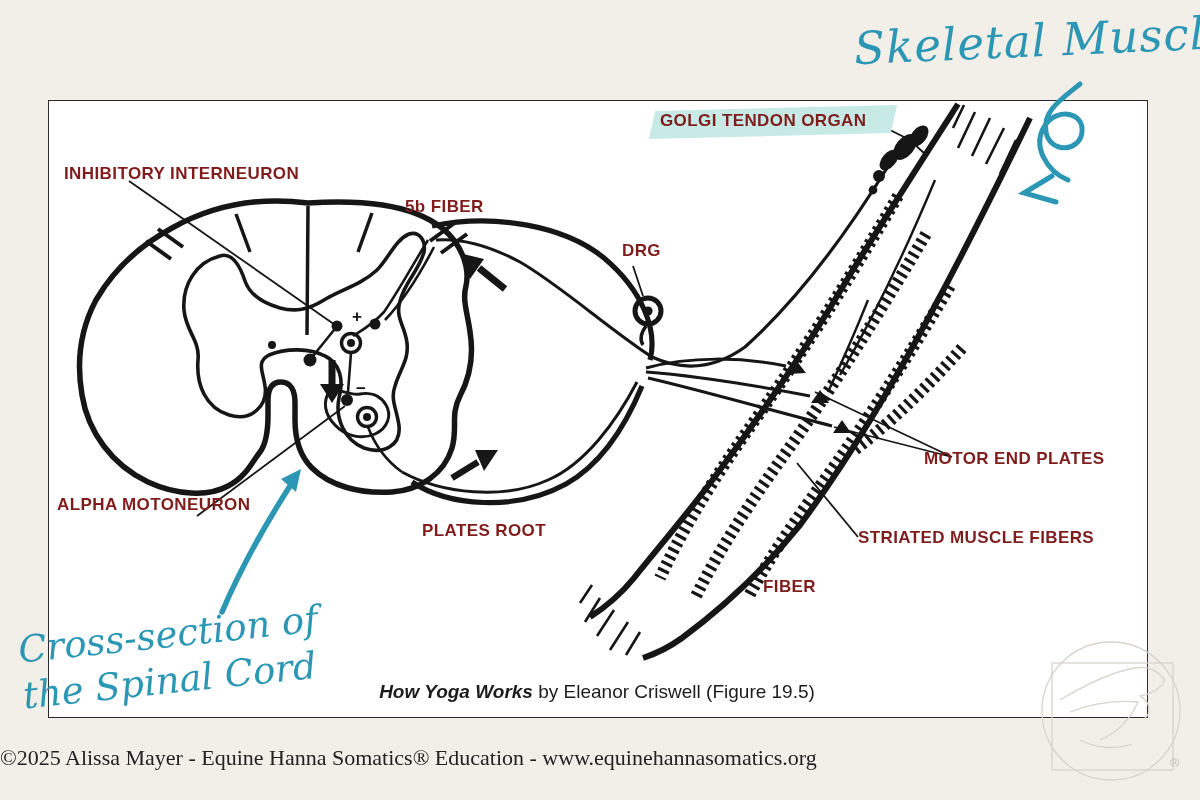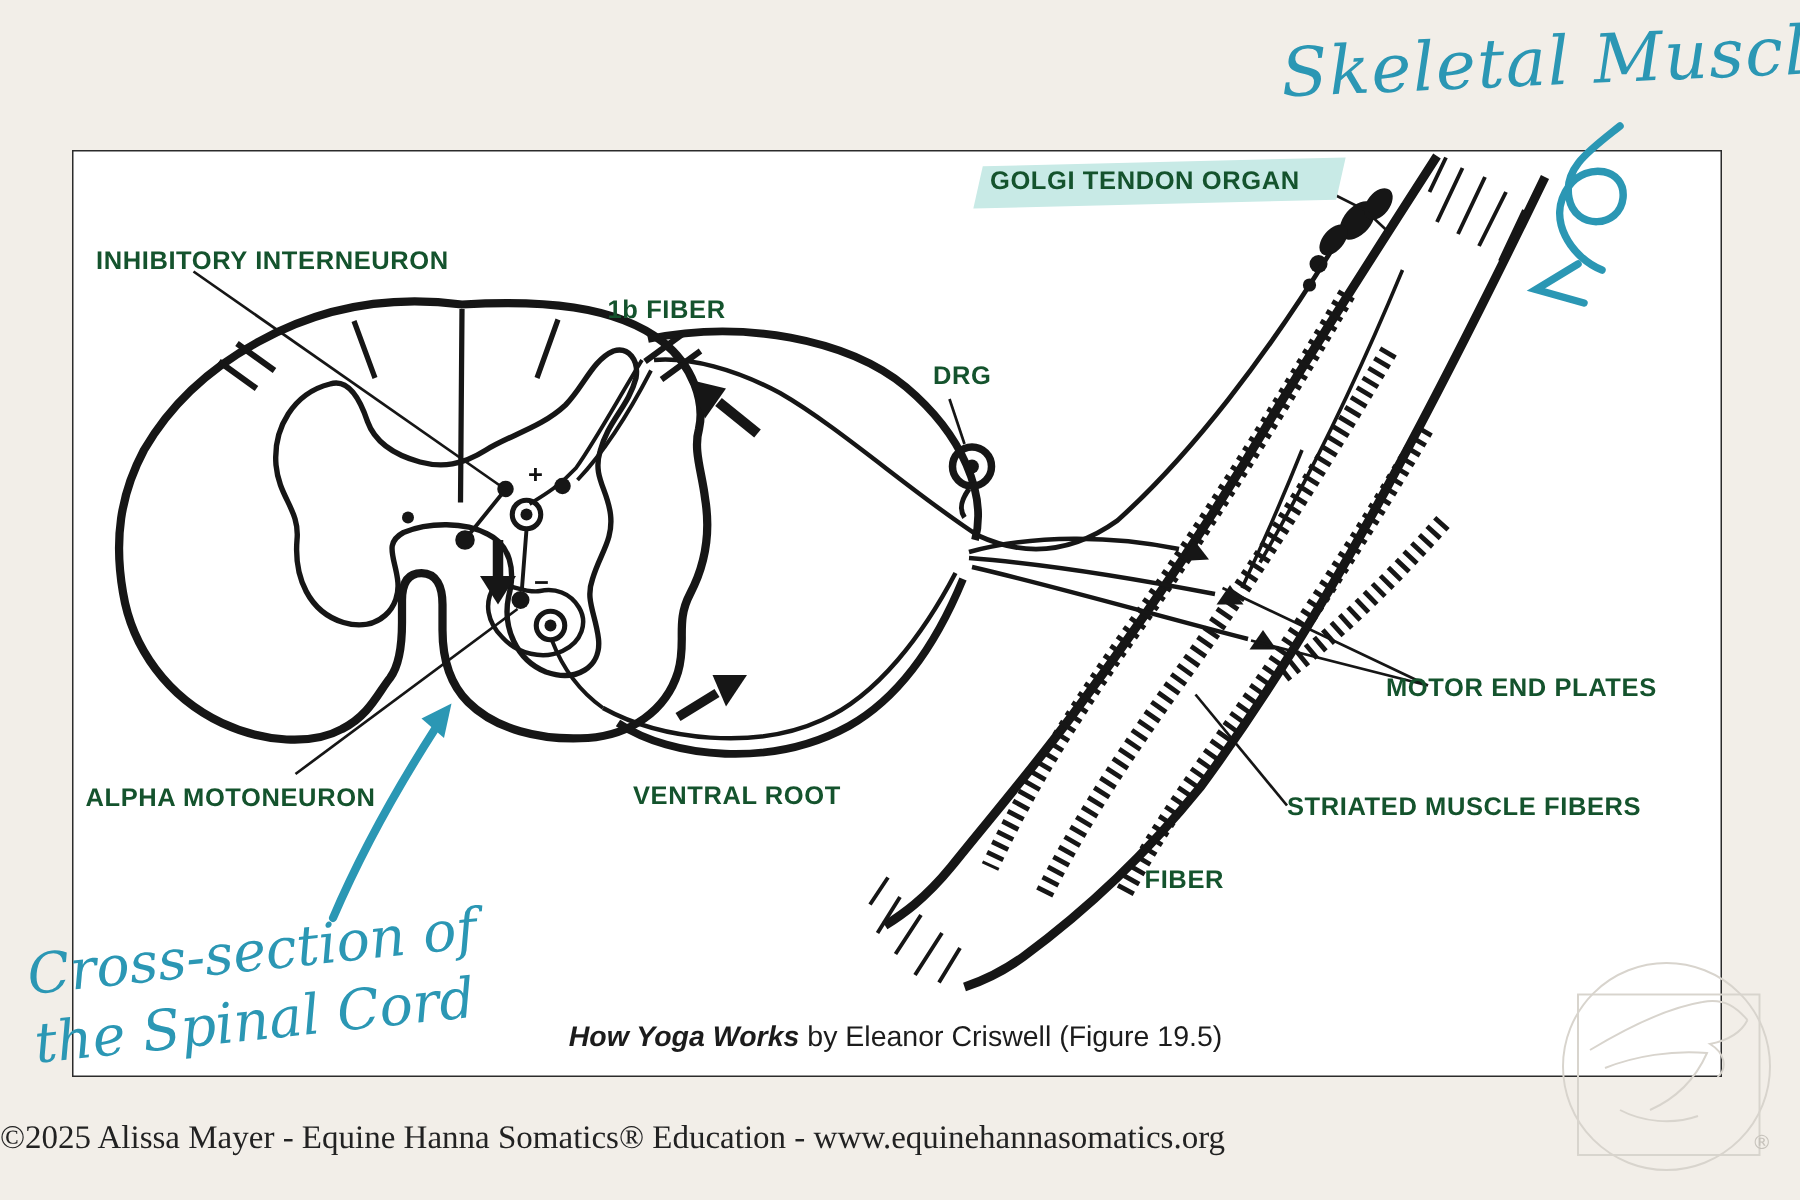--- a/index.html
+++ b/index.html
@@ -9,21 +9,21 @@
     font-family:"Liberation Sans",sans-serif;
   }
   .card{
     position:absolute;left:48px;top:100px;width:1098px;height:616px;
     background:#ffffff;border:1.6px solid #2b2b2b;z-index:1;
   }
   svg.art{position:absolute;left:0;top:0;z-index:3;pointer-events:none;}
   .dlabel{
     position:absolute;z-index:5;white-space:nowrap;
     font:600 17px/1 "Liberation Sans",sans-serif;
-    letter-spacing:.4px;color:#14532d;
+    letter-spacing:.4px;color:#7f1d1d;
   }
   .sign{
     position:absolute;z-index:6;font:700 17px/1 "Liberation Sans",sans-serif;color:#111;
   }
   .golgi-wrap{position:absolute;left:660px;top:112px;z-index:5;}
   .golgi-hl{
     position:absolute;left:-8px;top:-4px;width:242px;height:28px;
     background:var(--highlight,#C8EAE6);
     transform:rotate(-1.4deg) skewX(-14deg);z-index:-1;
   }
@@ -175,30 +175,30 @@
     <rect class="logo-line" x="1052" y="663" width="121" height="107"></rect>
     <circle class="logo-line" cx="1111" cy="711" r="69"></circle>
     <path class="logo-line" d="M1060,700 C1080,688 1110,672 1135,668 C1150,665 1158,672 1165,680
          M1165,680 C1160,690 1150,694 1140,696 C1150,702 1152,712 1145,718
          M1070,712 C1090,704 1115,700 1138,702 C1130,720 1118,732 1100,740
          M1080,740 C1095,748 1115,750 1132,744"></path>
   </g>
 </svg>
 
 <div class="dlabel" style="left:64px;top:165px">INHIBITORY INTERNEURON</div>
-<div class="dlabel" style="left:405px;top:198px">1b FIBER</div>
+<div class="dlabel" style="left:405px;top:198px">5b FIBER</div>
 <div class="dlabel" style="left:622px;top:242px">DRG</div>
 
 <div class="golgi-wrap">
   <div class="golgi-hl"></div>
   <div class="dlabel" style="position:static">GOLGI TENDON ORGAN</div>
 </div>
 
-<div class="dlabel" style="left:57px;top:523px">ALPHA MOTONEURON</div>
-<div class="dlabel" style="left:422px;top:522px">VENTRAL ROOT</div>
+<div class="dlabel" style="left:57px;top:496px">ALPHA MOTONEURON</div>
+<div class="dlabel" style="left:422px;top:522px">PLATES ROOT</div>
 <div class="dlabel" style="left:924px;top:450px">MOTOR END PLATES</div>
 <div class="dlabel" style="left:858px;top:529px">STRIATED MUSCLE FIBERS</div>
 <div class="dlabel" style="left:763px;top:578px">FIBER</div>
 
 <span class="sign" style="left:352px;top:308px">+</span>
 <span class="sign" style="left:356px;top:380px">−</span>
 
 <div class="script script-skeletal">Skeletal Muscle</div>
 <div class="script script-cross">
   <div>Cross-section of</div>

